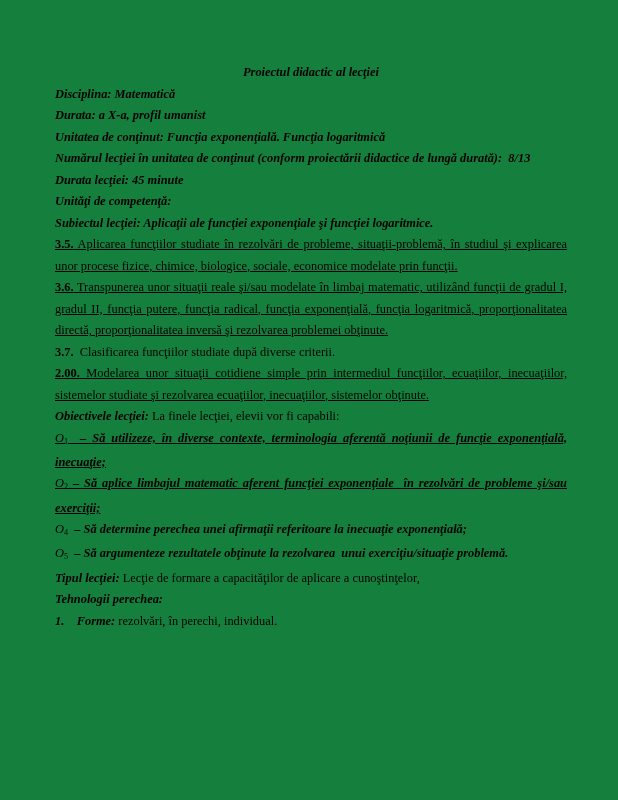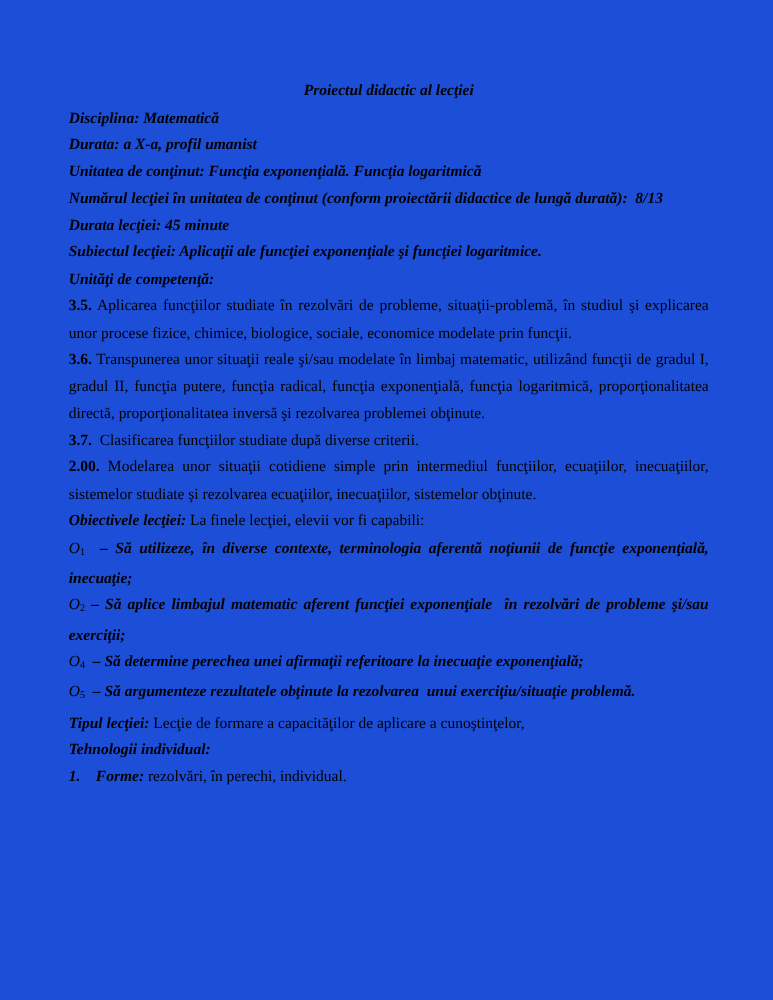--- a/index.html
+++ b/index.html
@@ -4,40 +4,40 @@
 <style>
   html, body {
     margin: 0;
     padding: 0;
     background: #ffffff;
   }
   .page {
     position: relative;
     width: 618px;
     height: 800px;
-    background: #1d4ed8;
+    background: #15803d;
     overflow: hidden;
     font-family: "Liberation Serif", "DejaVu Serif", serif;
     color: #000000;
   }
   .doc {
     position: absolute;
     left: 55px;
     top: 62px;
     width: 512px;
     font-size: 12.4px;
     line-height: 21.5px;
     font-kerning: normal;
   }
   .doc p {
     margin: 0;
     padding: 0;
   }
   .center  { text-align: center; }
-  .justify { text-align: justify; }
+  .justify { text-align: justify; text-decoration: underline; }
   .indent  { padding-left: 19px; }
   .bi  { font-weight: 700; font-style: italic; }
   .b   { font-weight: 700; }
   .r   { font-weight: 400; font-style: normal; }
   .i   { font-style: italic; }
   .gap { font-weight: 400; }
   .sub {
     font-size: 0.66em;
     vertical-align: -0.22em;
     font-style: normal;
@@ -48,28 +48,28 @@
 <body>
 
 <div class="page">
   <div class="doc" id="doc">
     <p class="center"><span class="bi">Proiectul didactic al lecţiei</span></p>
   <p><span class="bi">Disciplina: Matematică</span></p>
       <p><span class="bi">Durata: a X-a, profil umanist</span></p>
       <p><span class="bi">Unitatea de conţinut: Funcţia exponenţială. Funcţia logaritmică</span></p>
       <p><span class="bi">Numărul lecţiei în unitatea de conţinut (conform proiectării didactice de lungă durată):&nbsp; 8/13</span></p>
       <p><span class="bi">Durata lecţiei: 45 minute</span></p>
+      <p><span class="bi">Unităţi de competenţă:</span></p>
       <p><span class="bi">Subiectul lecţiei: Aplicaţii ale funcţiei exponenţiale şi funcţiei logaritmice.</span></p>
-      <p><span class="bi">Unităţi de competenţă:</span></p>
       <p class="justify"><span class="b">3.5.</span><span class="r"> Aplicarea funcţiilor studiate în rezolvări de probleme, situaţii-problemă, în studiul şi explicarea unor procese fizice, chimice, biologice, sociale, economice modelate prin funcţii.</span></p>
       <p class="justify"><span class="b">3.6.</span><span class="r"> Transpunerea unor situaţii reale şi/sau modelate în limbaj matematic, utilizând funcţii de gradul I, gradul II, funcţia putere, funcţia radical, funcţia exponenţială, funcţia logaritmică, proporţionalitatea directă, proporţionalitatea inversă şi rezolvarea problemei obţinute.</span></p>
       <p><span class="b">3.7.</span><span class="r">&nbsp; Clasificarea funcţiilor studiate după diverse criterii.</span></p>
       <p class="justify"><span class="b">2.00.</span><span class="r"> Modelarea unor situaţii cotidiene simple prin intermediul funcţiilor, ecuaţiilor, inecuaţiilor, sistemelor studiate şi rezolvarea ecuaţiilor, inecuaţiilor, sistemelor obţinute.</span></p>
       <p><span class="bi">Obiectivele lecţiei:</span><span class="r"> La finele lecţiei, elevii vor fi capabili:</span></p>
       <p class="justify"><span class="i">O</span><sub class="sub">1</sub><span class="bi">&nbsp; – Să utilizeze, în diverse contexte, terminologia aferentă noţiunii de funcţie exponenţială, inecuaţie;</span></p>
       <p class="justify"><span class="i">O</span><sub class="sub">2</sub><span class="bi"> – Să aplice limbajul matematic aferent funcţiei exponenţiale&nbsp; în rezolvări de probleme şi/sau exerciţii;</span></p>
       <p><span class="i">O</span><sub class="sub">4</sub><span class="bi">&nbsp; – Să determine perechea unei afirmaţii referitoare la inecuaţie exponenţială;</span></p>
       <p><span class="i">O</span><sub class="sub">5</sub><span class="bi">&nbsp; – Să argumenteze rezultatele obţinute la rezolvarea&nbsp; unui exerciţiu/situaţie problemă.</span></p>
       <p><span class="bi">Tipul lecţiei:</span><span class="r"> Lecţie de formare a capacităţilor de aplicare a cunoştinţelor,</span></p>
-      <p><span class="bi">Tehnologii individual:</span></p>
+      <p><span class="bi">Tehnologii perechea:</span></p>
       <p class="indent"><span class="bi">1.</span><span class="gap">&nbsp;&nbsp;&nbsp;&nbsp;</span><span class="bi">Forme:</span><span class="r"> rezolvări, în perechi, individual.</span></p>
     </div>
 </div>
 
 </body></html>

